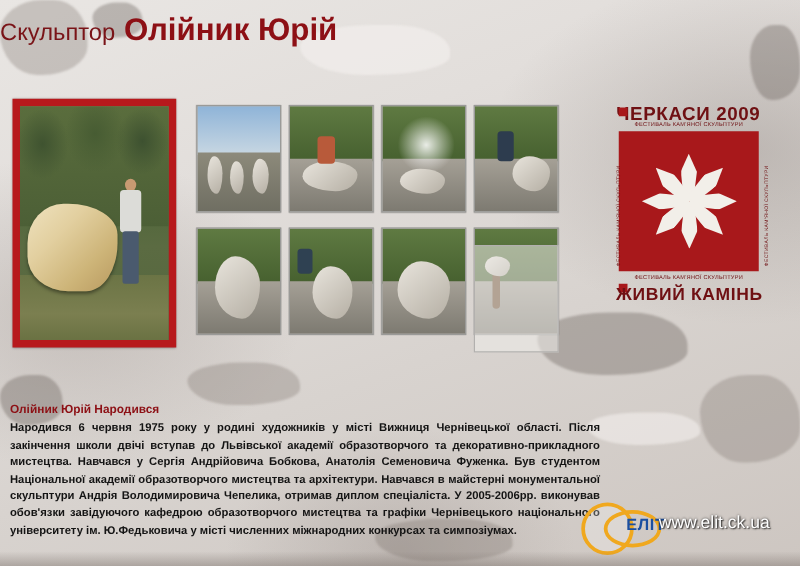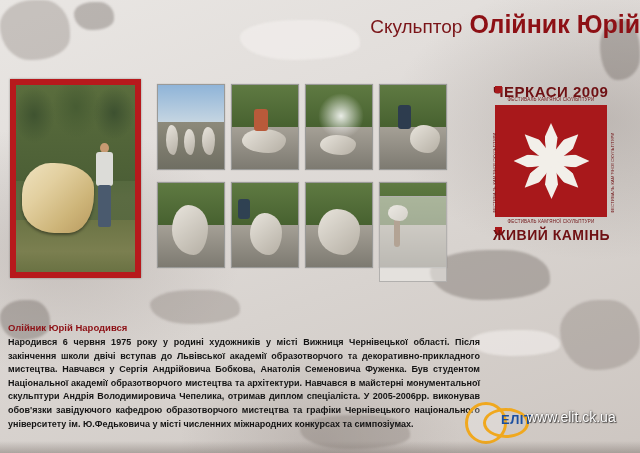--- a/index.html
+++ b/index.html
@@ -33,21 +33,21 @@
   }
   .blotch.dark { background: rgba(95,85,80,0.34); }
   .blotch.light { background: rgba(245,243,241,0.55); }
 
   
   .title-wrap {
     position: absolute;
     top: 10px;
     left: 0;
     width: 640px;
-    text-align: right;
+    text-align: left;
   }
   .title-small {
     font-size: 19px;
     color: #7a1418;
     letter-spacing: 0px;
     font-weight: normal;
     display: inline;
     vertical-align: baseline;
   }
   .title-big {

